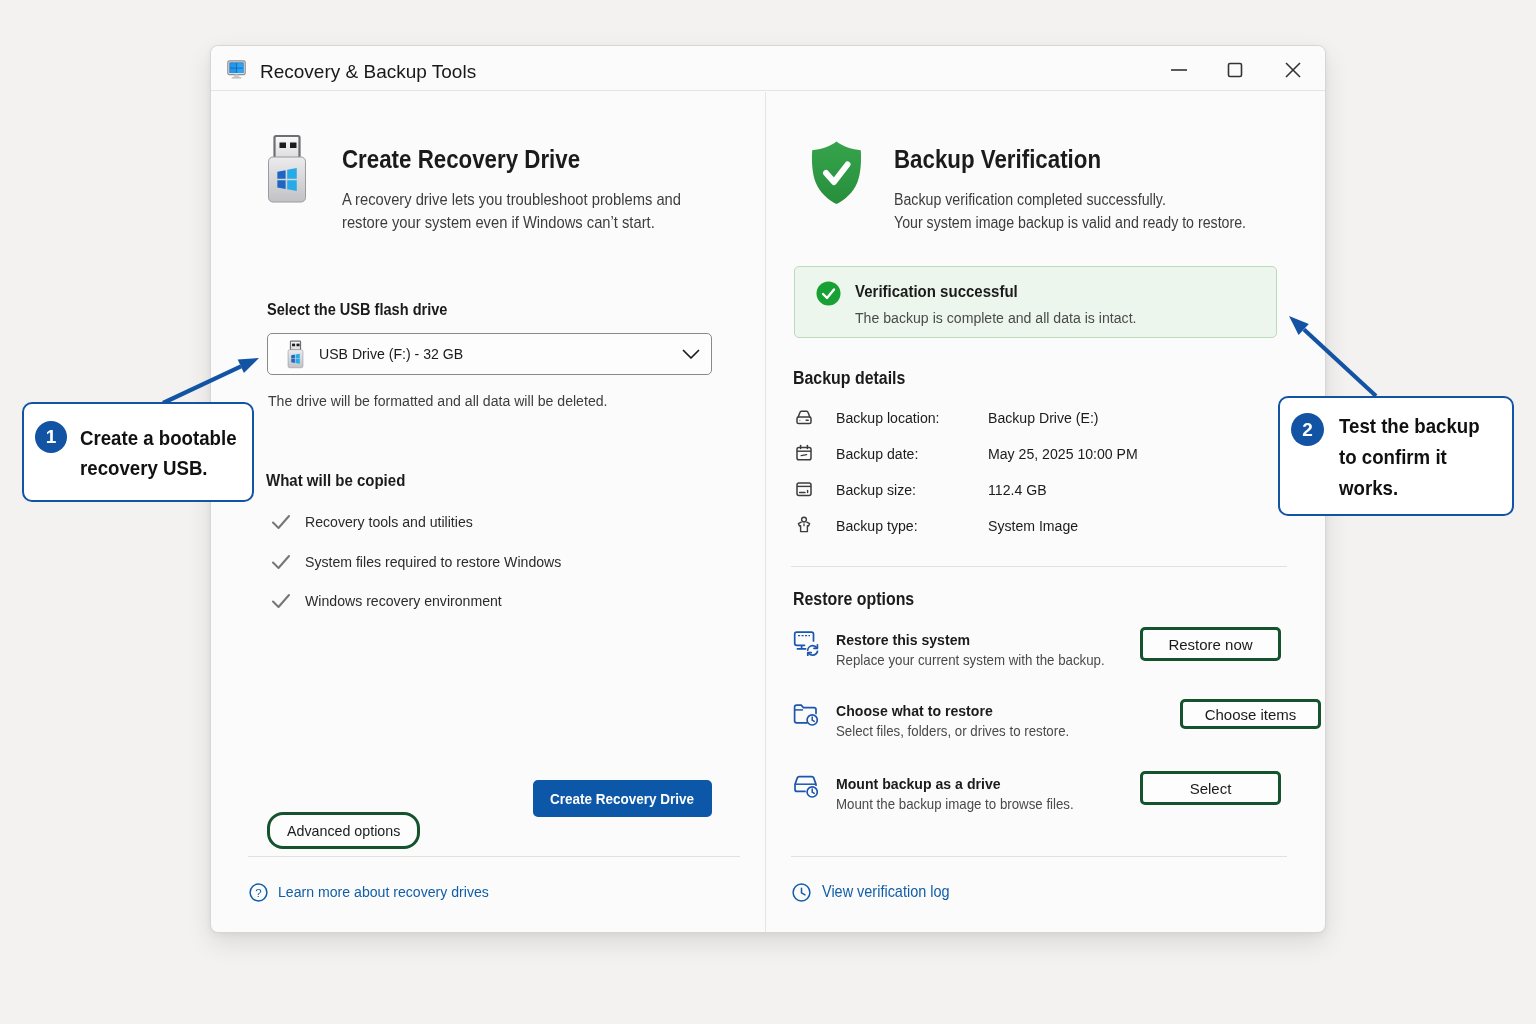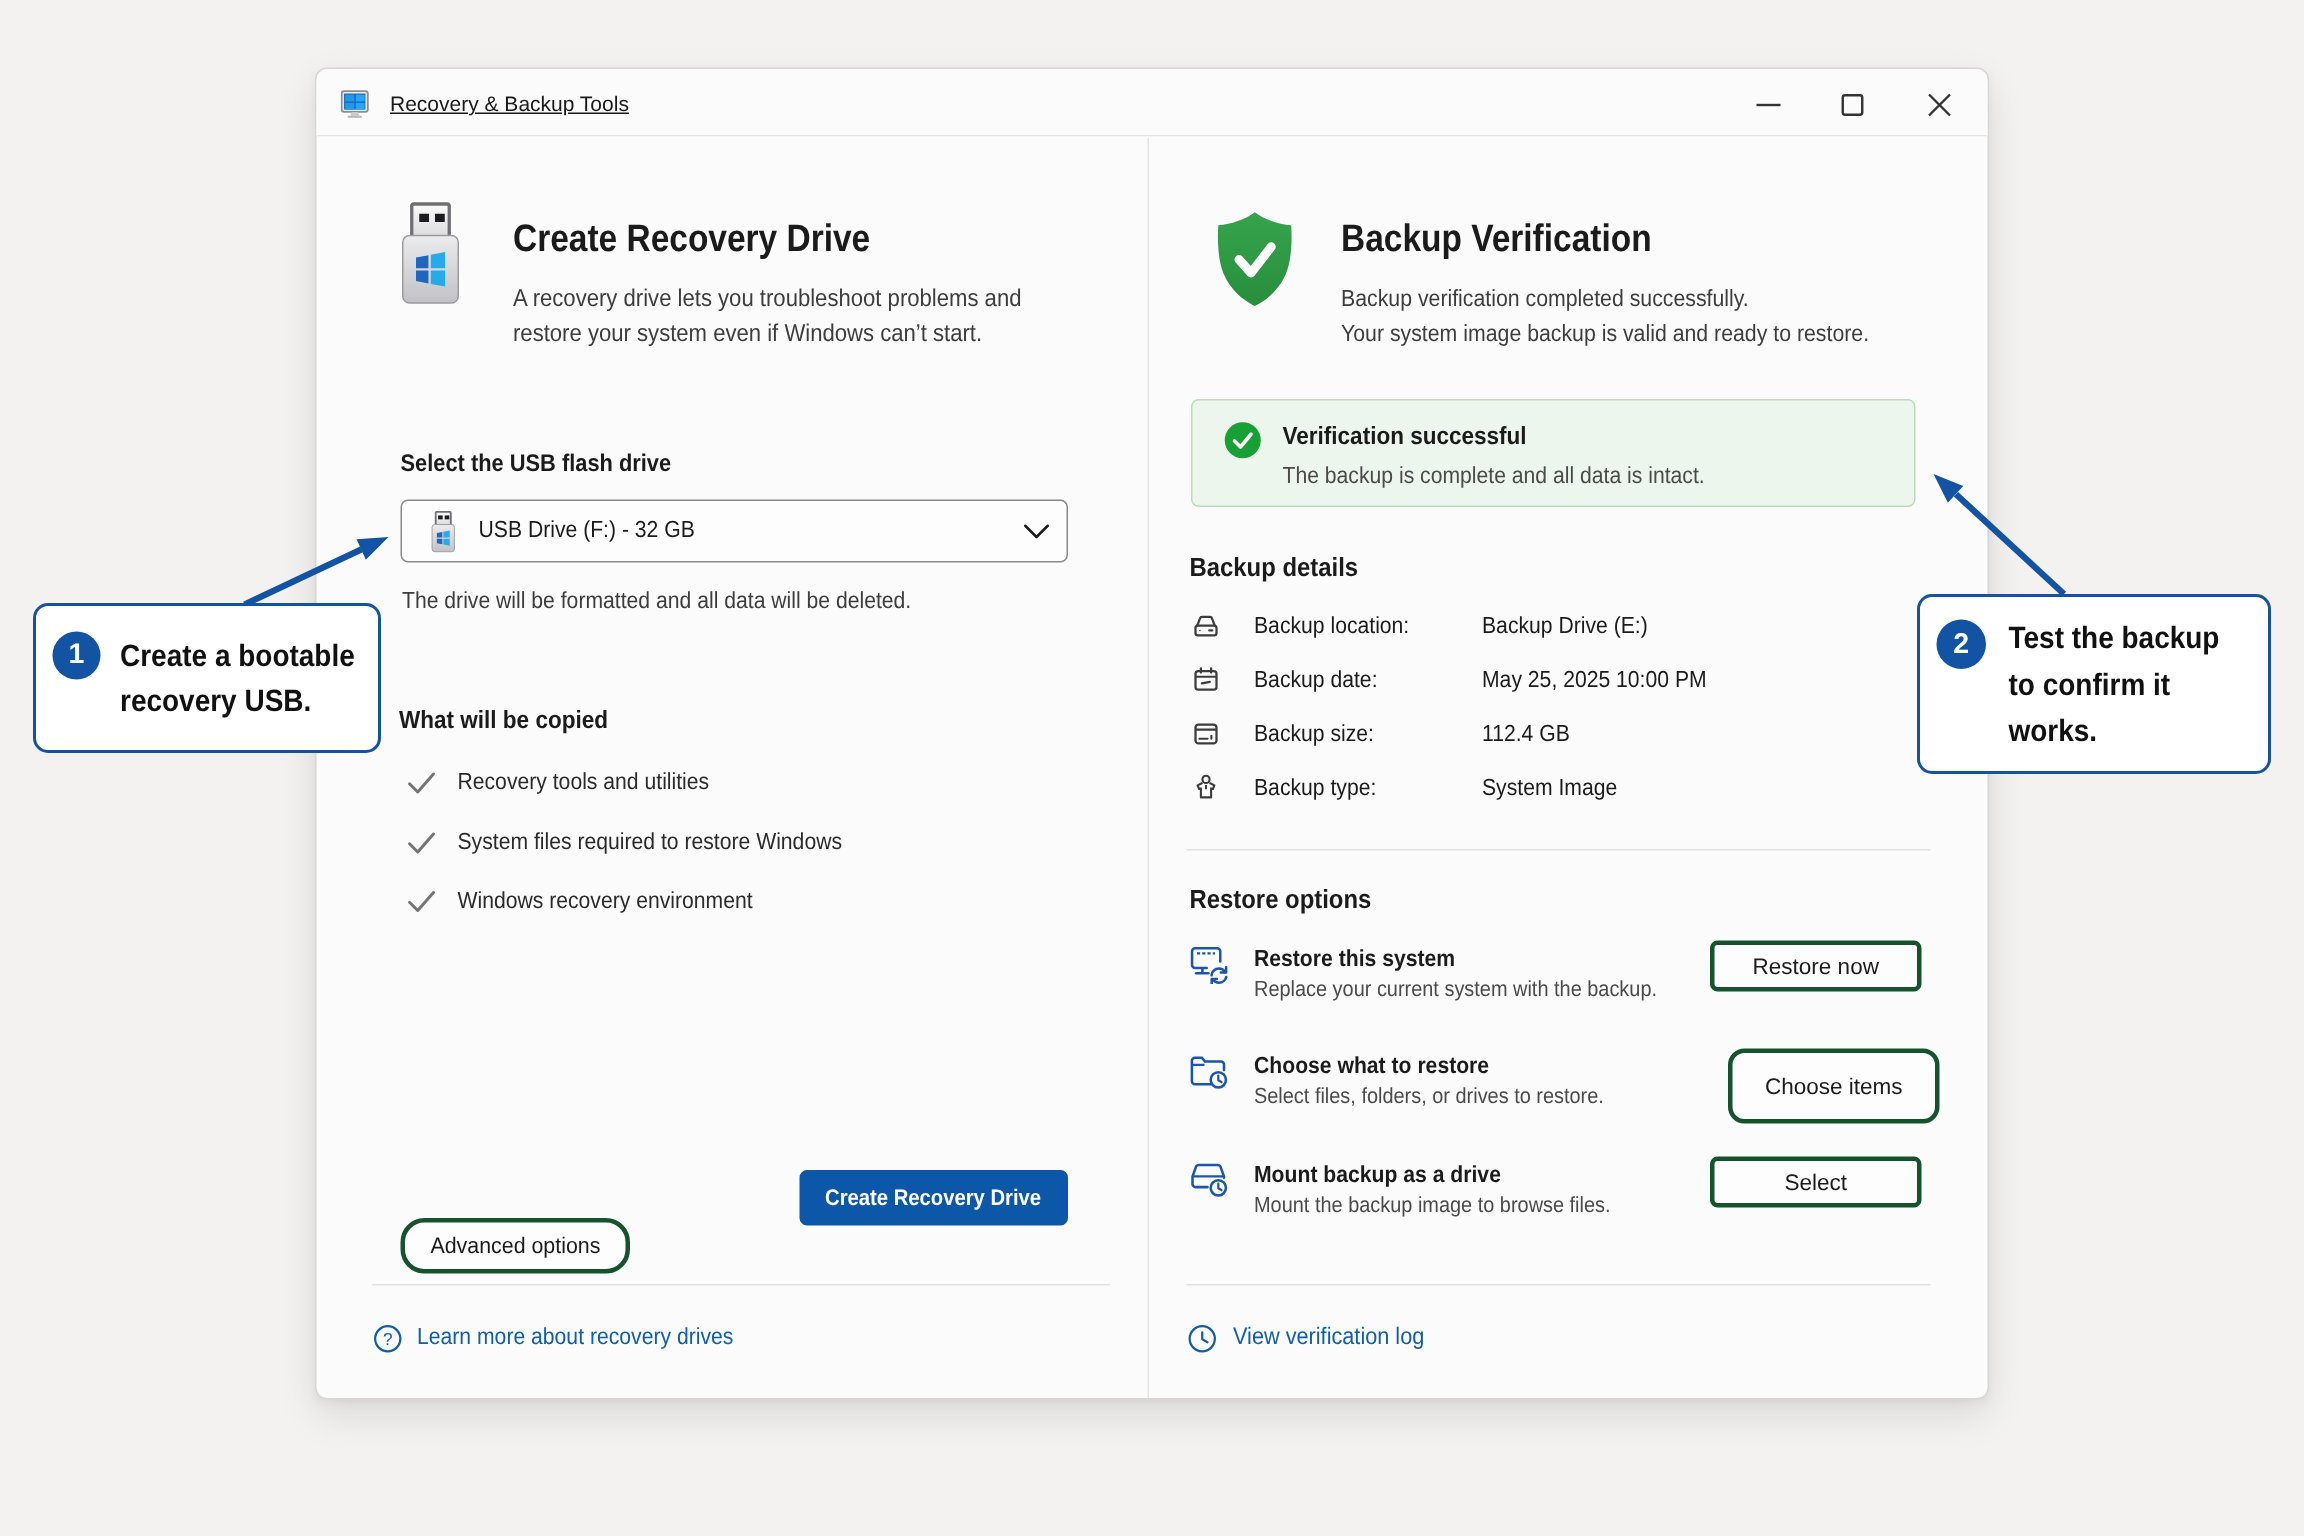--- a/index.html
+++ b/index.html
@@ -34,21 +34,21 @@
 <svg class="abs" style="left:227px; top:60px;" width="19" height="19" viewBox="0 0 19 19">
   <rect x="0.8" y="0.8" width="17.4" height="13.8" rx="1.6" fill="#e8e8e8" stroke="#8f8f8f" stroke-width="1.2"></rect>
   <rect x="2.4" y="2.4" width="14.2" height="10.6" fill="#0f63b8"></rect>
   <rect x="3.1" y="3.1" width="6.2" height="4.6" fill="#2497e9"></rect>
   <rect x="10.1" y="3.1" width="6.0" height="4.6" fill="#2ba4f2"></rect>
   <rect x="3.1" y="8.5" width="6.2" height="4.6" fill="#2497e9"></rect>
   <rect x="10.1" y="8.5" width="6.0" height="4.6" fill="#2ba4f2"></rect>
   <path d="M7.5 14.6 h4 l1 2.6 h-6 z" fill="#c9c9c9"></path>
   <rect x="4.7" y="17.2" width="9.6" height="1.3" rx="0.6" fill="#b5b5b5"></rect>
 </svg>
-<div class="t" style="left:260px; top:61px; font-size:14px; color:#191919; transform:none;text-decoration:underline;">Recovery &amp; Backup Tools</div>
+<div class="t" style="left:260px; top:61px; font-size:19px; color:#191919; transform:none;">Recovery &amp; Backup Tools</div>
 
 <svg class="abs" style="left:1164px; top:54px;" width="160" height="32" viewBox="0 0 160 32">
   <line x1="7" y1="16" x2="23" y2="16" stroke="#333" stroke-width="1.6"></line>
   <rect x="64.5" y="9.5" width="13" height="13" rx="1.5" fill="none" stroke="#333" stroke-width="1.6"></rect>
   <line x1="122" y1="9" x2="136" y2="23" stroke="#333" stroke-width="1.6"></line>
   <line x1="136" y1="9" x2="122" y2="23" stroke="#333" stroke-width="1.6"></line>
 </svg>
 
 <svg class="abs" style="left:266px; top:133px;" width="42" height="72" viewBox="0 0 42 72">
   <defs>
@@ -215,21 +215,21 @@
   <line x1="3.4" y1="11.2" x2="23.6" y2="11.2" stroke="#1b56ae" stroke-width="1.5"></line>
   <circle cx="20.2" cy="18.9" r="5.1" fill="none" stroke="#1b56ae" stroke-width="1.7"></circle>
   <polyline points="20.2,16 20.2,19.2 22.3,20.4" fill="none" stroke="#1b56ae" stroke-width="1.5" stroke-linecap="round" stroke-linejoin="round"></polyline>
 </svg>
 <div class="t" style="left:836px; top:631px; font-size:15.5px; font-weight:bold;">Restore this system</div>
 <div class="t" style="left:836px; top:652px; font-size:14.6px; color:#4a4a4a;">Replace your current system with the backup.</div>
 <div class="btn" style="left:1140px; top:627px; width:141px; height:34px;">Restore now</div>
 
 <div class="t" style="left:836px; top:702px; font-size:15.5px; font-weight:bold;">Choose what to restore</div>
 <div class="t" style="left:836px; top:723px; font-size:14.6px; color:#4a4a4a;">Select files, folders, or drives to restore.</div>
-<div class="btn" style="left:1152px; top:699px; width:141px; height:50px;border-radius:11px;">Choose items</div>
+<div class="btn" style="left:1180px; top:699px; width:141px; height:30px;">Choose items</div>
 
 <div class="t" style="left:836px; top:775px; font-size:15.5px; font-weight:bold;">Mount backup as a drive</div>
 <div class="t" style="left:836px; top:796px; font-size:14.6px; color:#4a4a4a;">Mount the backup image to browse files.</div>
 <div class="btn" style="left:1140px; top:771px; width:141px; height:34px;">Select</div>
 
 <div class="hr" style="left:791px; top:856px; width:496px;"></div>
 
 <svg class="abs" style="left:792px; top:883px;" width="19" height="19" viewBox="0 0 19 19">
   <circle cx="9.5" cy="9.5" r="8.4" fill="none" stroke="#115ea8" stroke-width="1.5"></circle>
   <polyline points="9.5,5.2 9.5,9.9 13,11.8" fill="none" stroke="#115ea8" stroke-width="1.5" stroke-linecap="round" stroke-linejoin="round"></polyline>

